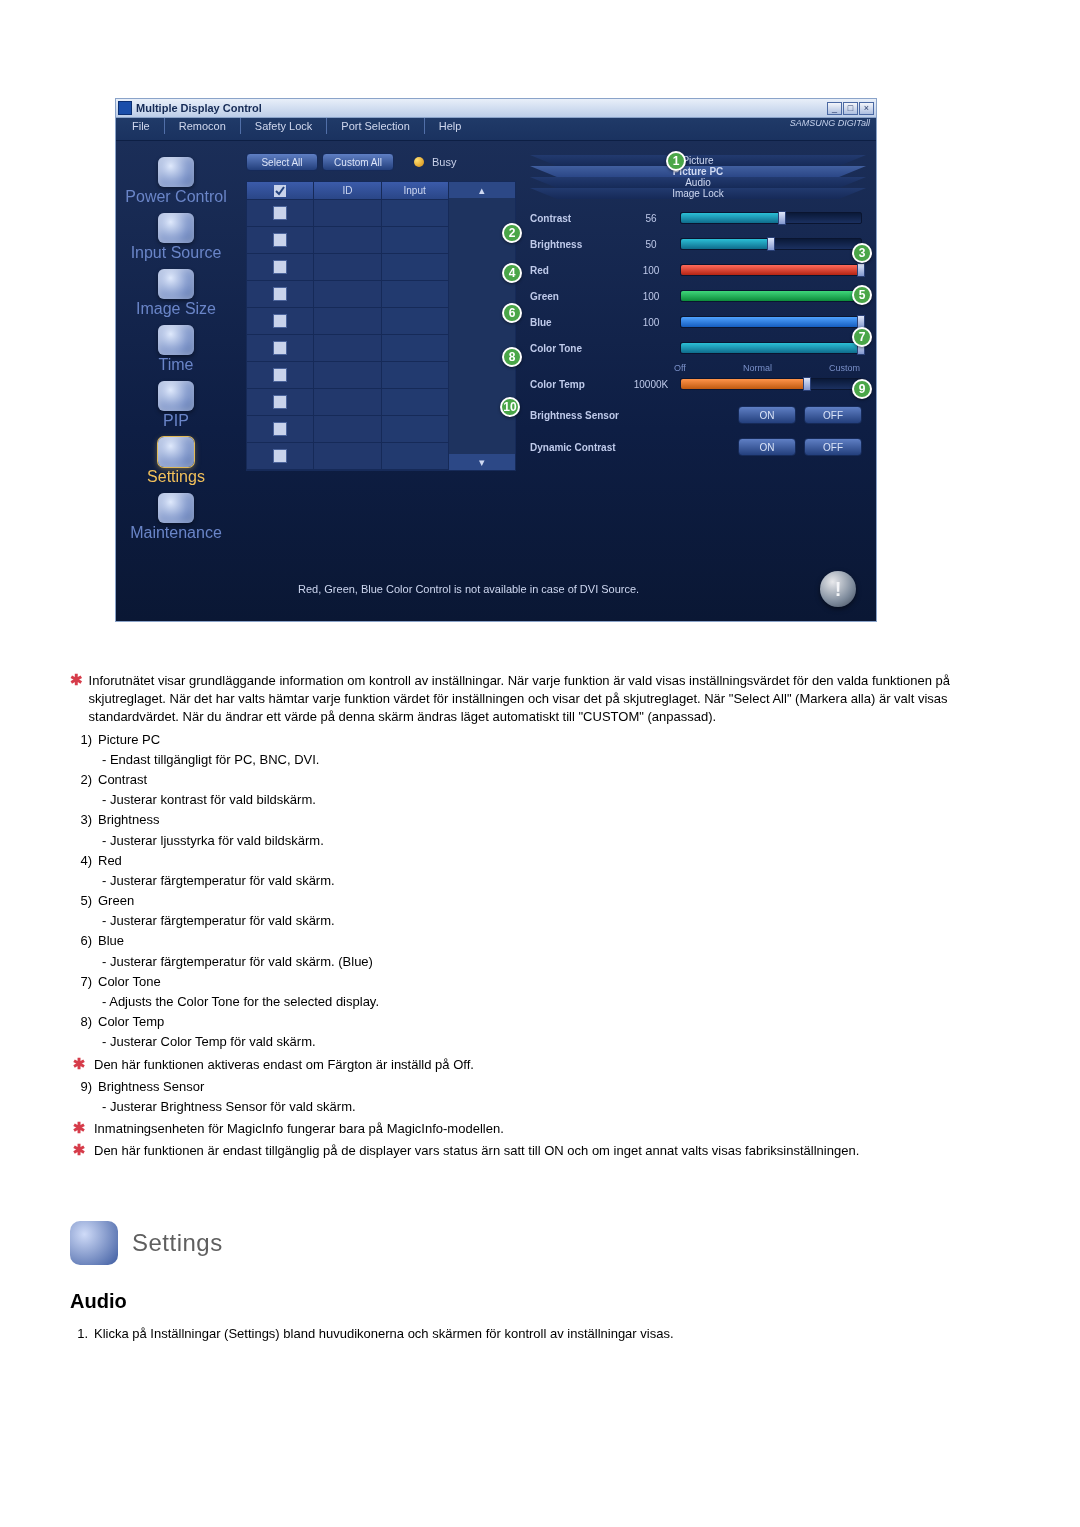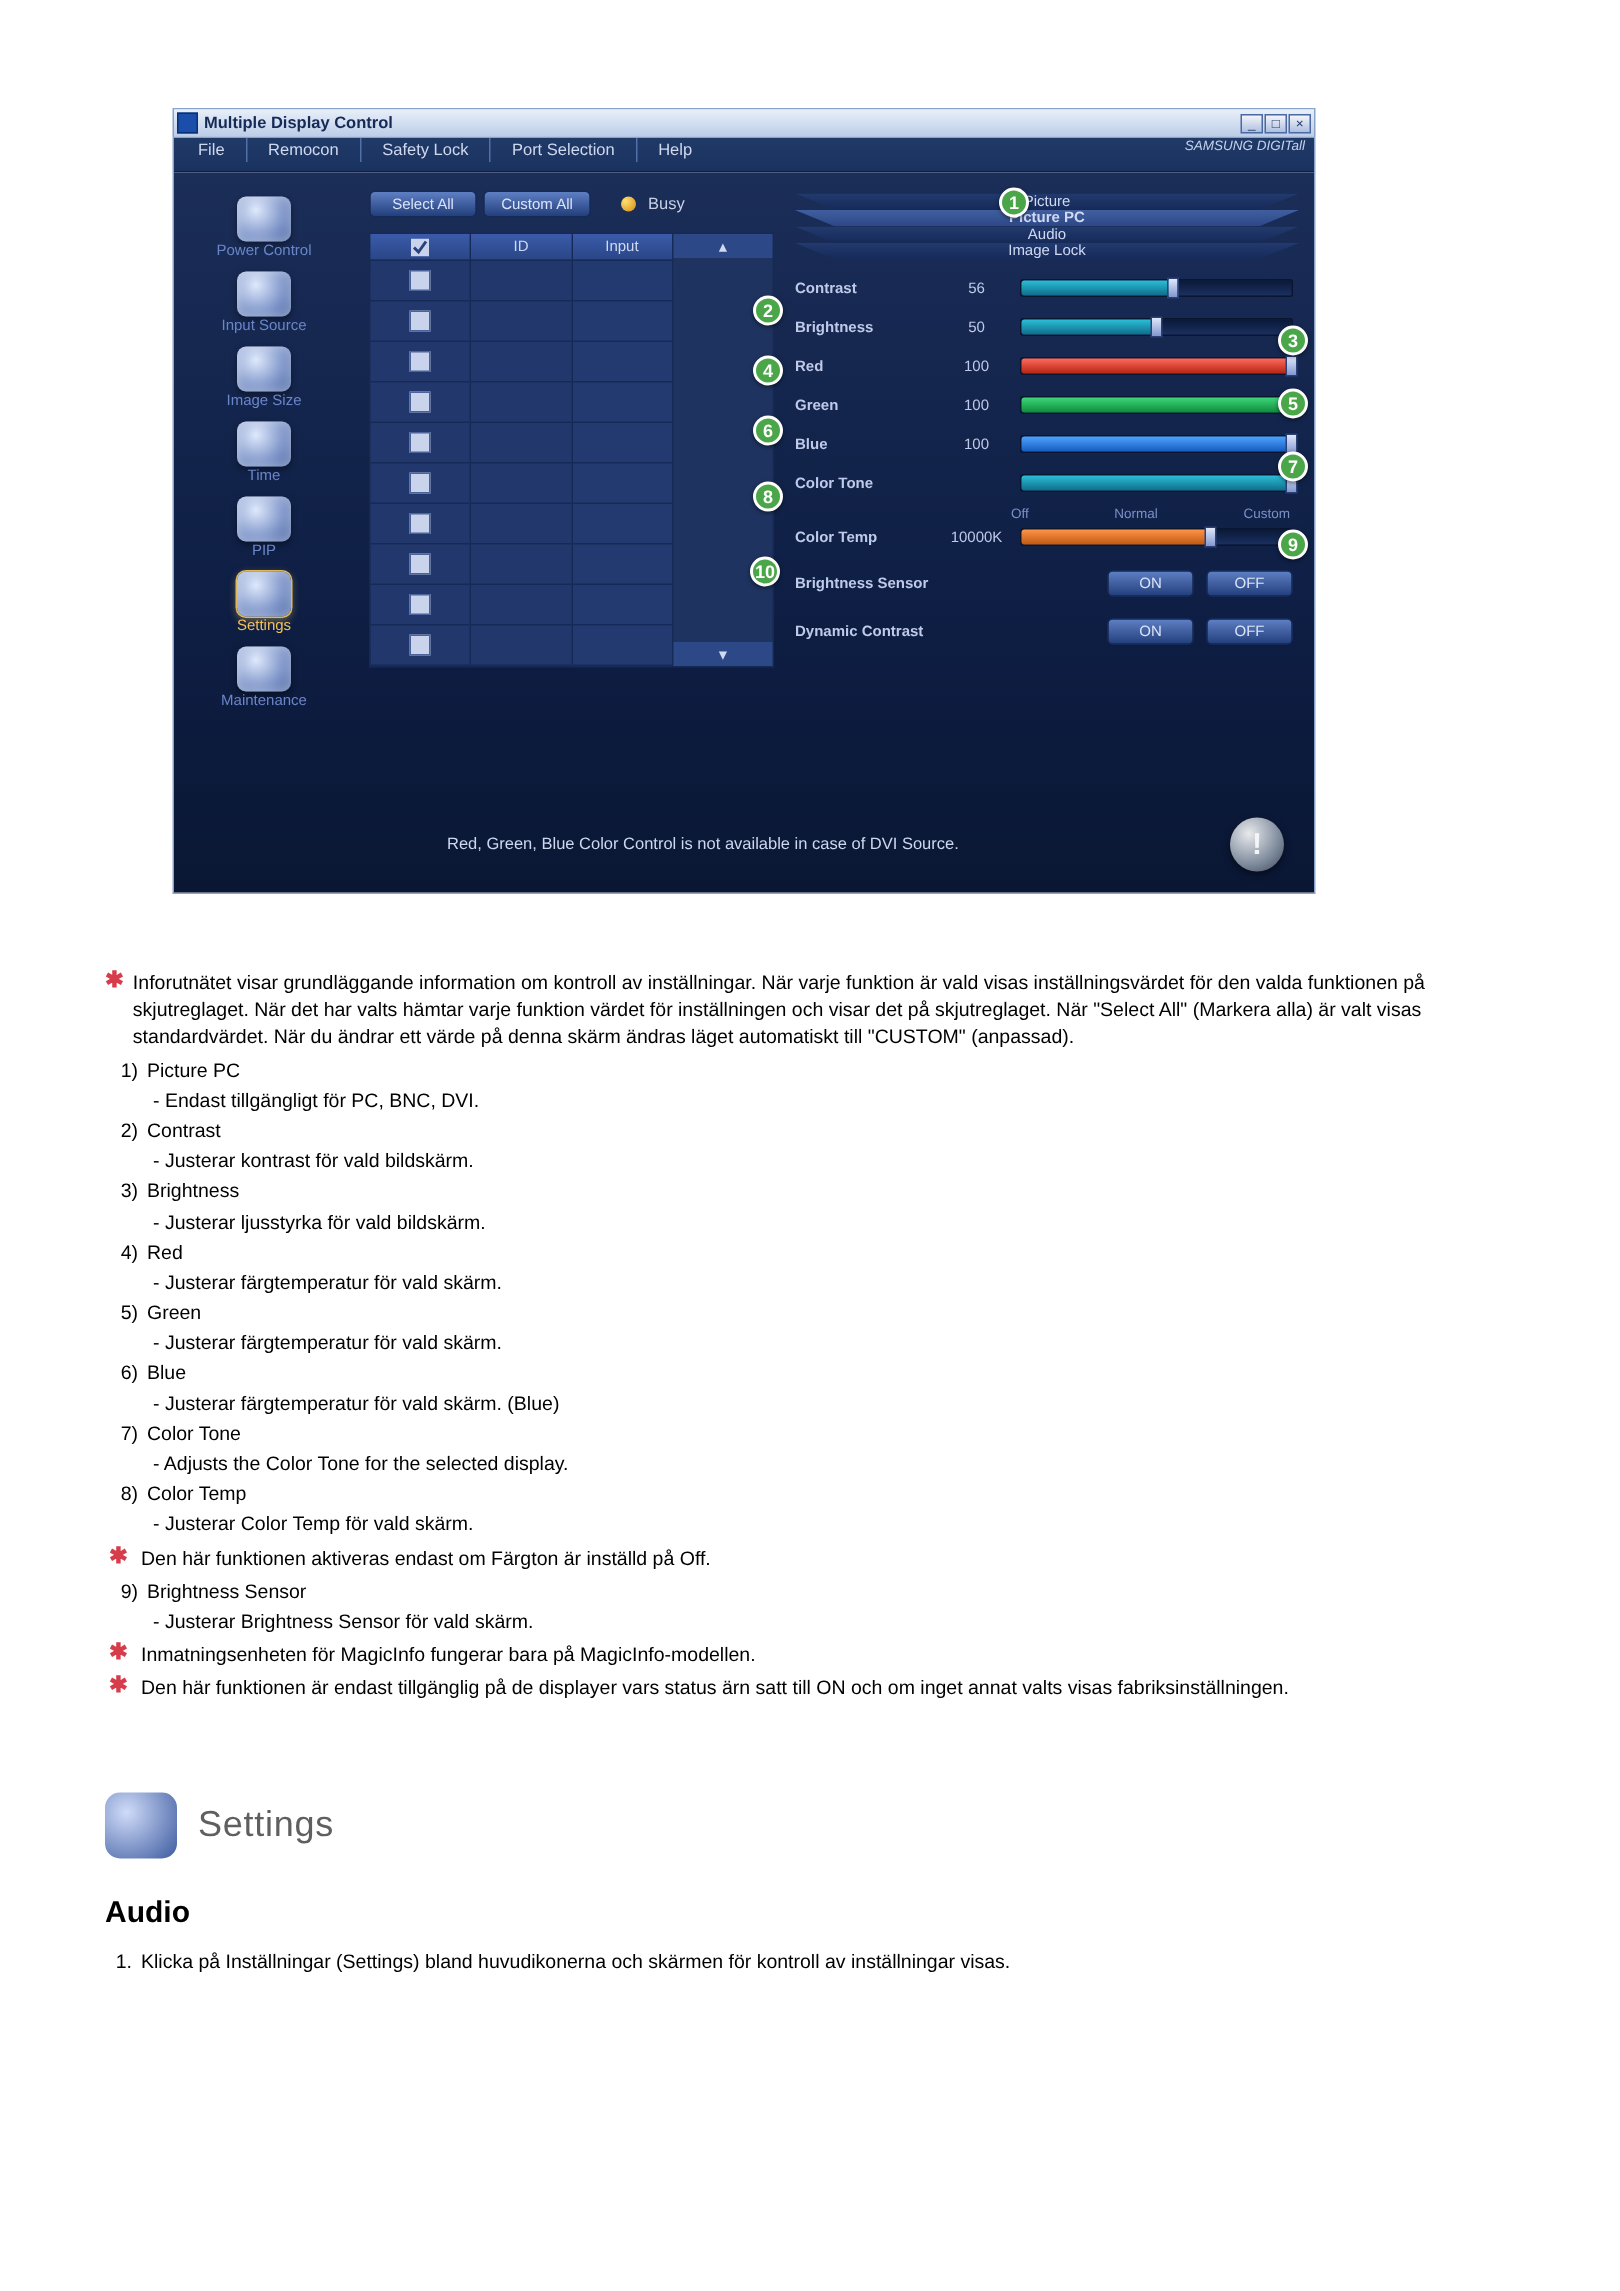--- a/index.html
+++ b/index.html
@@ -5,21 +5,21 @@
   body {
     margin: 0;
     padding: 0;
     background: #fff;
     font-family: Arial, Helvetica, sans-serif;
     font-size: 13px;
     color: #000;
     width: 1080px;
   }
   .page {
-    padding: 72px 70px 60px 70px;
+    padding: 98px 70px 60px 70px;
   }
   
   .app-window {
     width: 760px;
     margin-left: 45px;
     border: 1px solid #8aa3c9;
     font-size: 11px;
     color: #c8d0e8;
     user-select: none;
   }
@@ -65,21 +65,21 @@
     padding: 16px 0;
     display:flex; flex-direction:column; align-items:center; gap:8px;
   }
   .ic-wrap { display:flex; flex-direction:column; align-items:center; gap:2px;}
   .ic { width:36px; height:30px; border-radius:6px;
     background: radial-gradient(circle at 35% 30%, #dfe9fc, #7e95c9 60%, #425f9d);
     box-shadow: inset 0 0 8px rgba(255,255,255,.5), 0 2px 4px rgba(0,0,0,.4);
   }
   .ic.hl { box-shadow: inset 0 0 8px rgba(255,255,255,.5), 0 0 0 1px #e0b956,
     0 2px 6px rgba(224,185,86,.5);}
-  .ic-label { color:#6a85c8; font-size:10px; text-align:center; line-height:1;}
+  .ic-label { color:#6a85c8; font-size:16px; text-align:center; line-height:1;}
   .ic-label.hl { color:#f2c05a; }
   
   .center-col {
     width: 270px;
     padding: 10px 0 10px 10px;
     position:relative;
   }
   .ctl-buttons { display:flex; align-items:center; gap:4px; height:22px;}
   .btn-pill {
     display:inline-flex; align-items:center; justify-content:center;

